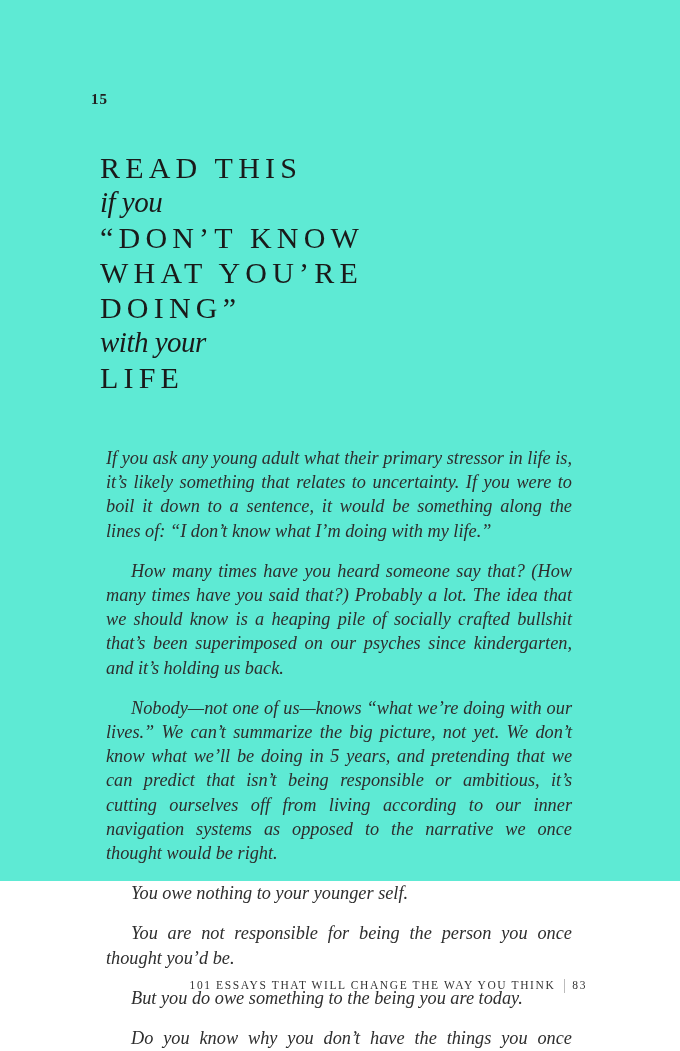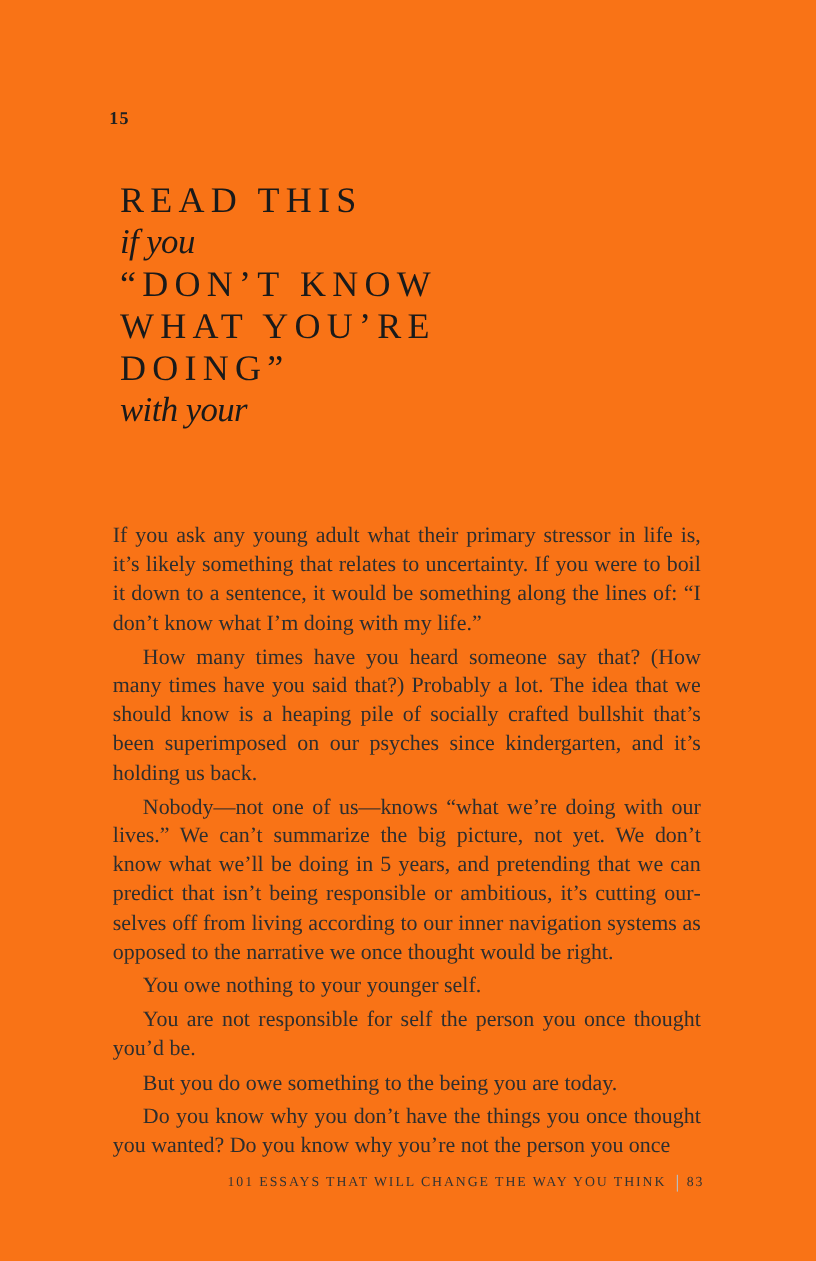--- a/index.html
+++ b/index.html
@@ -12,22 +12,22 @@
       height: 1051px;
       position: relative;
       overflow: hidden;
       font-family: "Liberation Serif", "DejaVu Serif", serif;
       color: #222222;
     }
     .page {
       position: absolute;
       left: 0; top: 0;
       width: 680px;
-      height: 1051px;
-      background: #f97316;
+      height: 881px;
+      background: #5eead4;
     }
     .chapter-number {
       position: absolute;
       left: 91px;
       top: 91px;
       font-size: 15px;
       letter-spacing: 1px;
       color: #222;
       font-weight: bold;
     }
@@ -60,22 +60,23 @@
       left: 90px;
       top: 430px;
       width: 498px;
       font-size: 18.3px;
       line-height: 24.2px;
       color: #2e2e2e;
       text-align: justify;
       hyphens: manual;
     }
     .body-text p {
-      margin: 4px;
+      margin: 16px;
       text-indent: 25px;
+      font-style: italic;
     }
     .body-text p.first {
       text-indent: 0;
     }
     .footer {
       position: absolute;
       right: 93px;
       top: 979px;
       font-size: 11.5px;
       letter-spacing: 1.6px;
@@ -98,28 +99,29 @@
 
   <div class="chapter-number">15</div>
 
   <h1 class="title">
     <span class="line caps">READ THIS</span>
     <span class="line ital">if you</span>
     <span class="line caps">“DON’T KNOW</span>
     <span class="line caps">WHAT YOU’RE</span>
     <span class="line caps">DOING”</span>
     <span class="line ital">with your</span>
+    <span class="line caps">LIFE</span>
   </h1>
 
   <div class="body-text">
     <p class="first">If you ask any young adult what their primary stressor in life is, it’s likely something that relates to uncertainty. If you were to boil it down to a sentence, it would be something along the lines of: “I don’t know what I’m doing with my life.”</p>
     <p>How many times have you heard someone say that? (How many times have you said that?) Probably a lot. The idea that we should know is a heaping pile of socially crafted bullshit that’s been superimposed on our psyches since kindergarten, and it’s holding us back.</p>
     <p>Nobody—not one of us—knows “what we’re doing with our lives.” We can’t summarize the big picture, not yet. We don’t know what we’ll be doing in 5 years, and pretending that we can predict that isn’t being responsible or ambitious, it’s cutting our­selves off from living according to our inner navigation systems as opposed to the narrative we once thought would be right.</p>
     <p>You owe nothing to your younger self.</p>
-    <p>You are not responsible for self the person you once thought you’d be.</p>
+    <p>You are not responsible for being the person you once thought you’d be.</p>
     <p>But you do owe something to the being you are today.</p>
     <p>Do you know why you don’t have the things you once thought you wanted? Do you know why you’re not the person you once</p>
   </div>
 
   <div class="footer">
     <span>101 ESSAYS THAT WILL CHANGE THE WAY YOU THINK</span>
     <span class="sep"></span>
     <span>83</span>
   </div>
 

